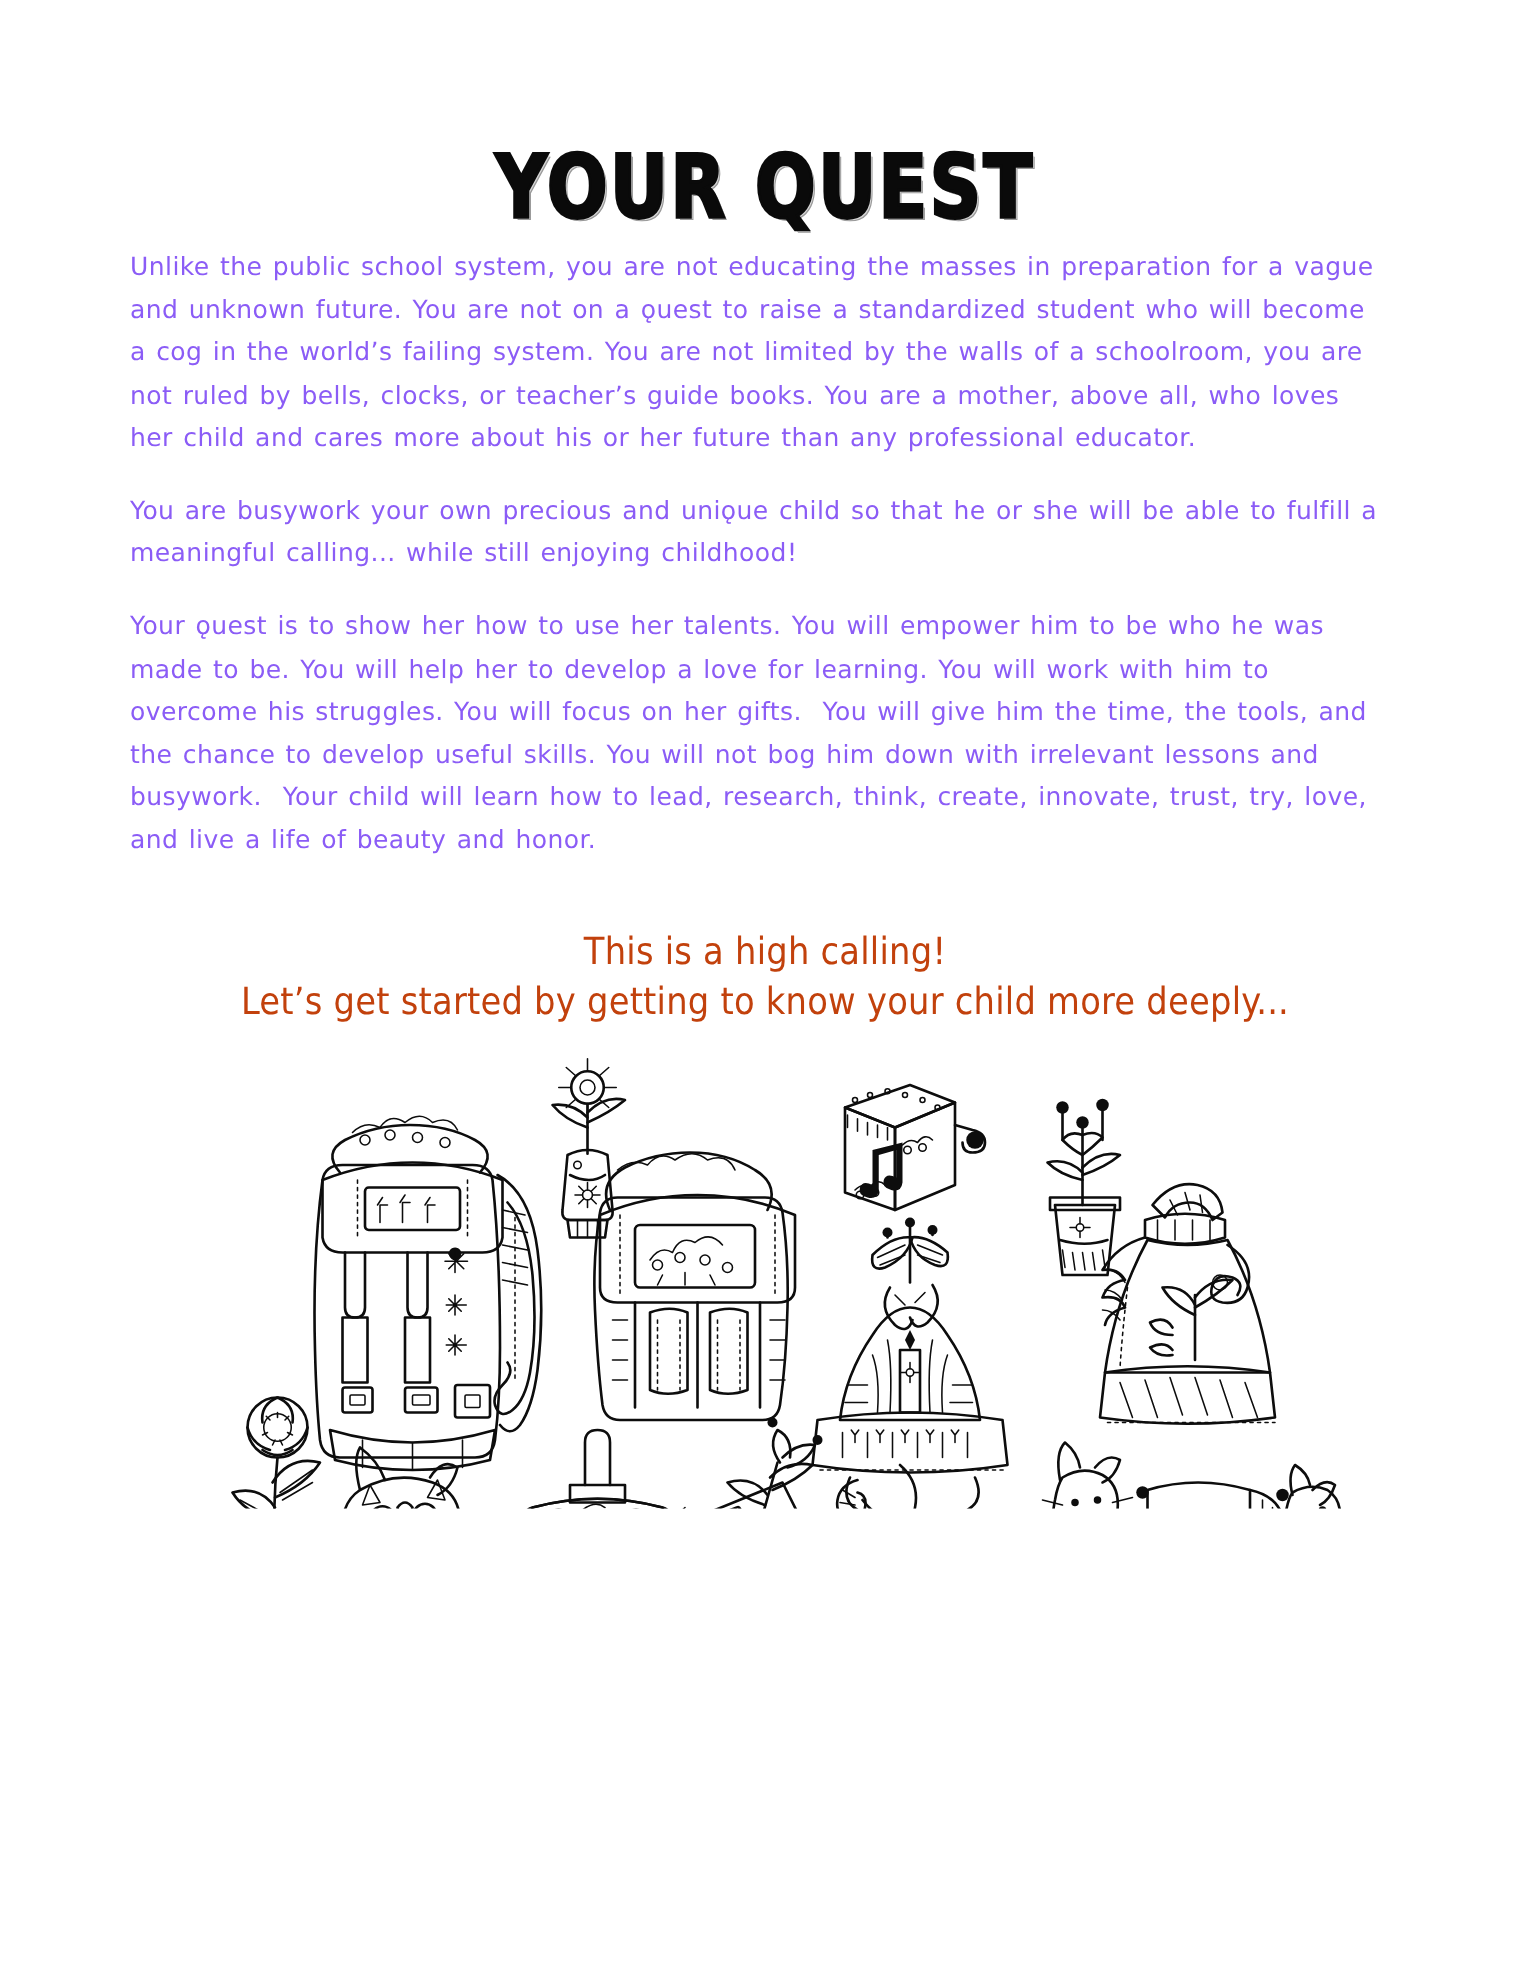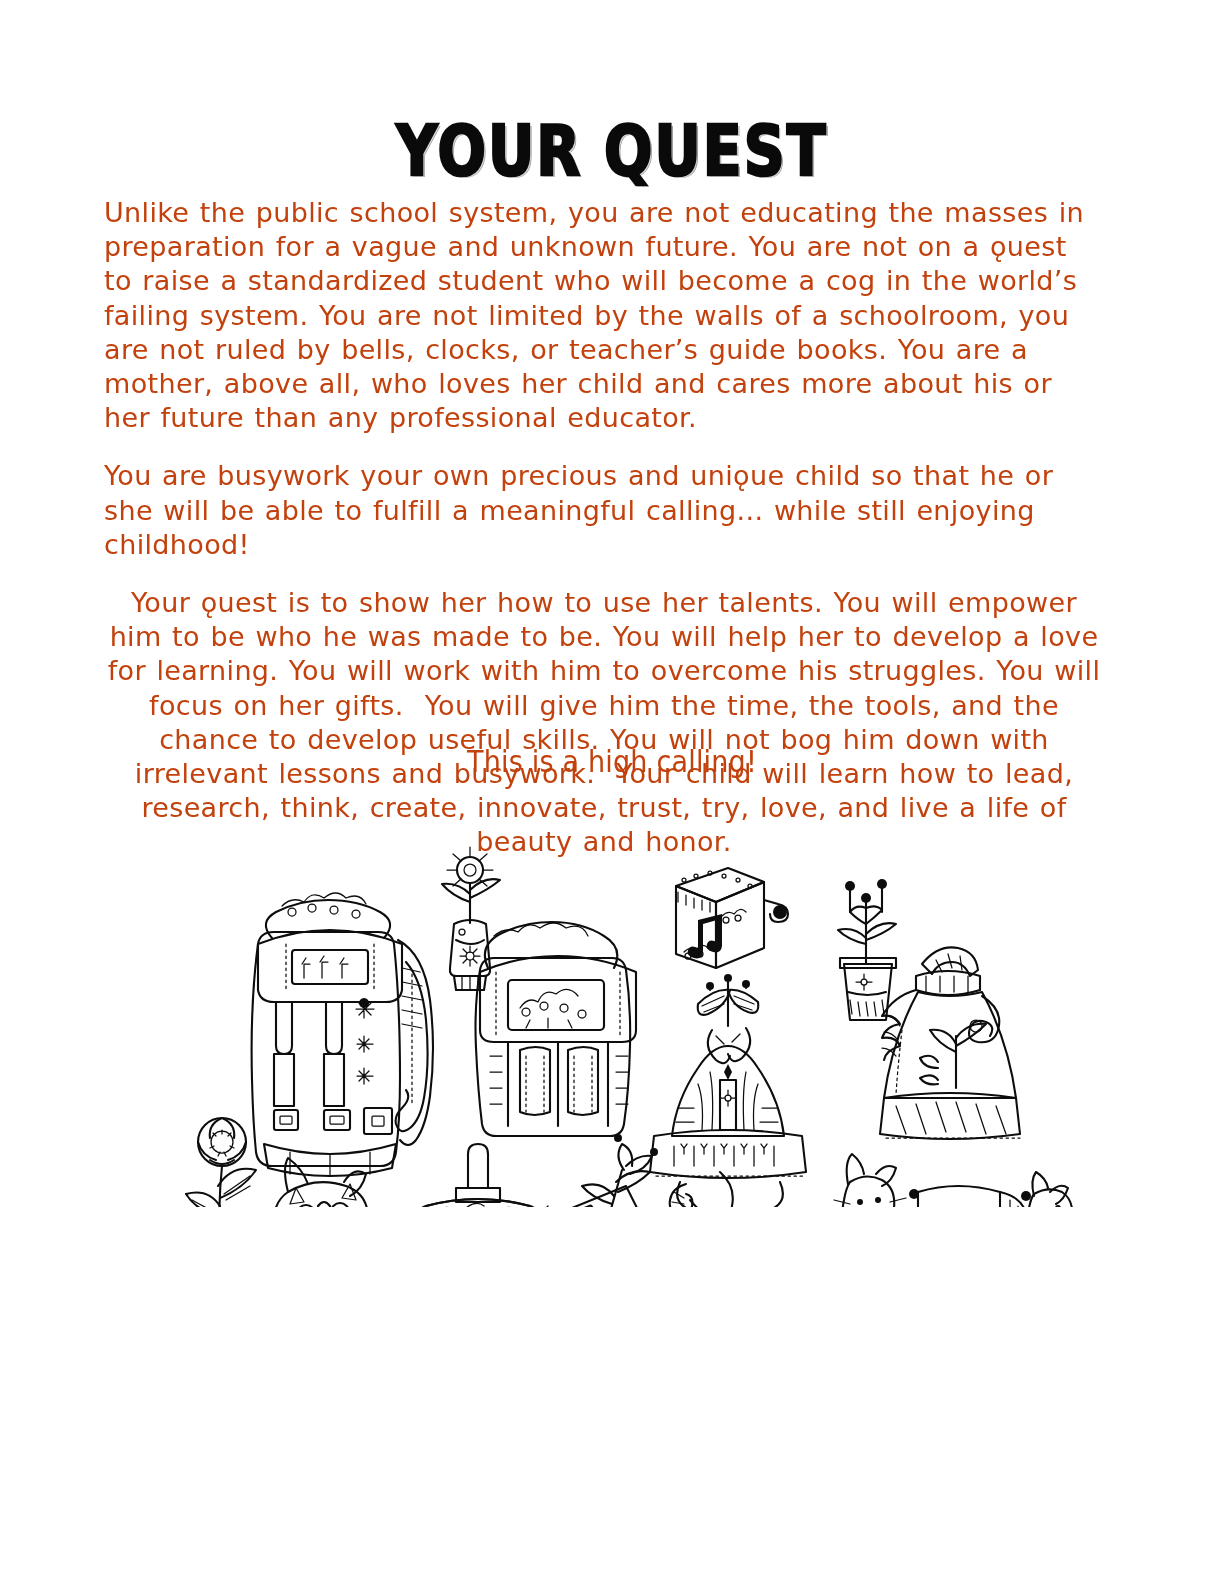--- a/index.html
+++ b/index.html
@@ -38,30 +38,30 @@
 
   
   .body-block {
     position: absolute;
     left: 104px;
     top: 196px;
     width: 1000px;
   }
   .para {
     font-family: "DejaVu Sans", sans-serif;
-    font-size: 27px;
+    font-size: 20px;
     line-height: 34.2px;
-    color: #c2410c;
+    color: #8b5cf6;
     letter-spacing: 0.35px;
     word-spacing: 1.6px;
     text-align: left;
     margin: 0 0 24px 0;
     white-space: pre-wrap;
   }
-  .para:last-child { margin-bottom: 4px; text-align: center; }
+  .para:last-child { margin-bottom: 4px; }
 
   
   .closing {
     position: absolute;
     left: 0;
     top: 742px;
     width: 1224px;
     text-align: center;
   }
   .closing-line {
@@ -95,20 +95,21 @@
   <h1 class="title">YOUR QUEST</h1>
 
   <div class="body-block">
     <p class="para">Unlike the public school system, you are not educating the masses in preparation for a vague and unknown future. You are not on a ǫuest to raise a standardized student who will become a cog in the world’s failing system. You are not limited by the walls of a schoolroom, you are not ruled by bells, clocks, or teacher’s guide books. You are a mother, above all, who loves her child and cares more about his or her future than any professional educator.</p>
     <p class="para">You are busywork your own precious and uniǫue child so that he or she will be able to fulfill a meaningful calling... while still enjoying childhood!</p>
     <p class="para">Your ǫuest is to show her how to use her talents. You will empower him to be who he was made to be. You will help her to develop a love for learning. You will work with him to overcome his struggles. You will focus on her gifts.  You will give him the time, the tools, and the chance to develop useful skills. You will not bog him down with irrelevant lessons and busywork.  Your child will learn how to lead, research, think, create, innovate, trust, try, love, and live a life of beauty and honor.</p>
   </div>
 
   <div class="closing">
     <div class="closing-line l1">This is a high calling!</div>
+    <div class="closing-line l2">Let’s get started by getting to know your child more deeply...</div>
   </div>
 
   <div class="illustration">
     <svg viewBox="0 0 930 620" xmlns="http://www.w3.org/2000/svg">
 
       <g>
         <path class="ink" d="M122 98 q-14 -16 4 -26 q24 -12 52 -12 q30 0 52 12 q18 10 4 26"></path>
         <path class="ink" d="M108 104 q-8 60 -6 136 q1 42 4 72 q2 14 16 14 l108 0 q14 0 16 -14 q4 -32 4 -74 q0 -76 -6 -134 q-2 -12 -16 -12 l-104 0 q-14 0 -16 12 z"></path>
         <path class="ink" d="M108 104 q36 -14 72 -14 q36 0 72 14 l0 46 q-2 12 -16 12 l-112 0 q-14 0 -16 -12 z"></path>
         <rect class="ink" x="142" y="110" width="76" height="34" rx="3"></rect>

